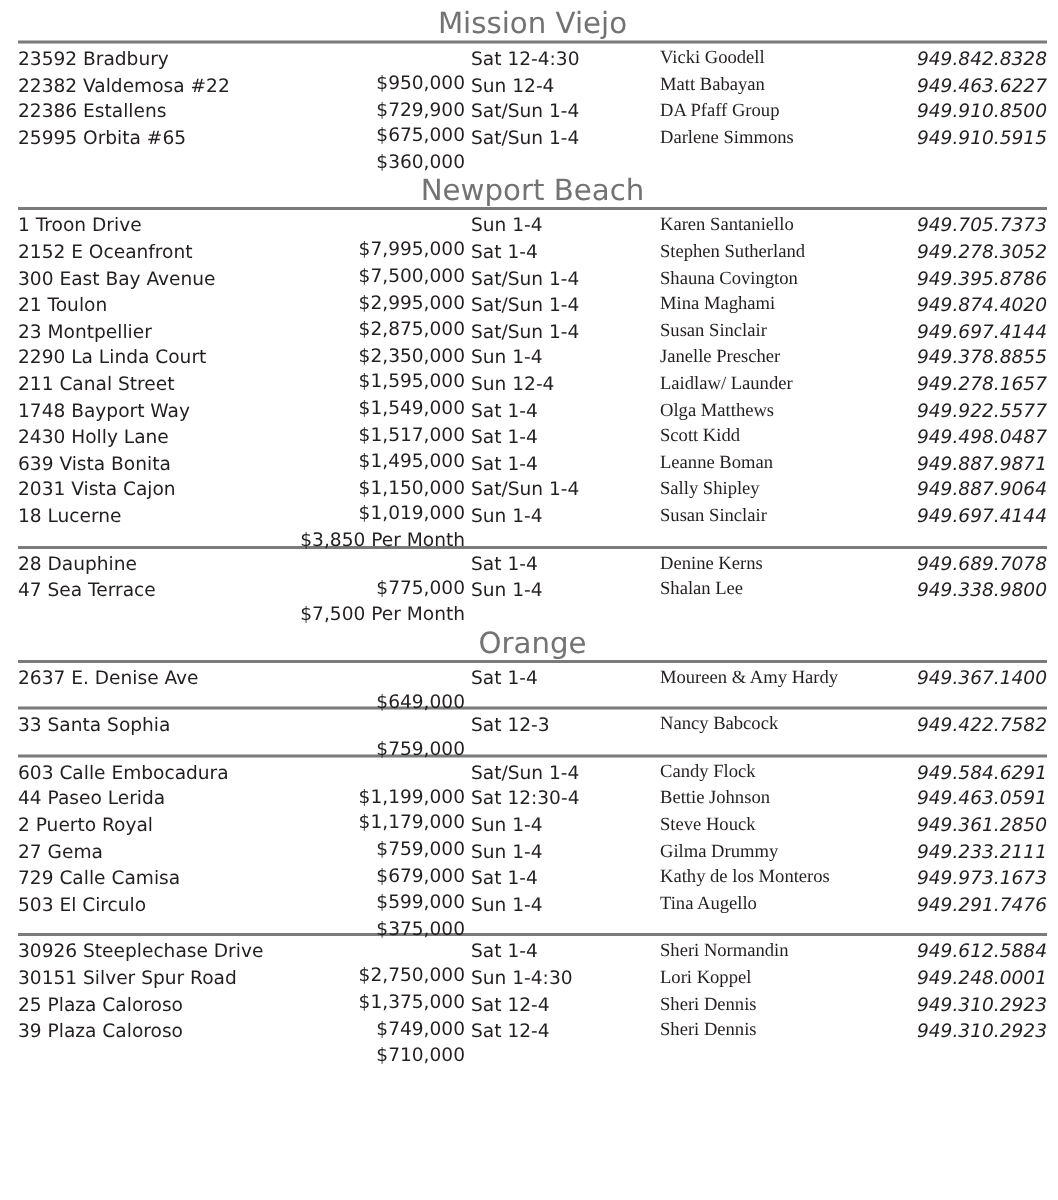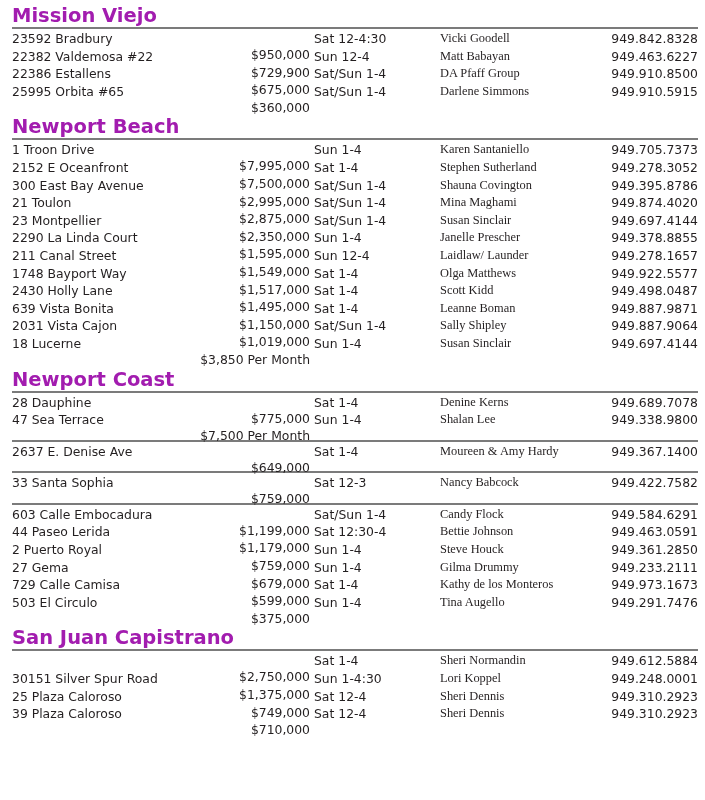--- a/index.html
+++ b/index.html
@@ -21,25 +21,26 @@
       box-sizing: border-box;
     }
     .section {
       width: 686px;
     }
     .section-title {
       font-size: 19.5px;
       line-height: 22px;
       height: 22px;
       letter-spacing: 0px;
-      font-weight: bold;
+      font-weight: normal;
       margin: 0;
       padding-top: 5px;
       white-space: nowrap;
-      color: #a21caf;
+      color: #737373;
+      text-align: center;
     }
     .rule {
       height: 0;
       border-top: 2px solid #7b7b7b;
       margin: 0 0 1px 0;
     }
     .row {
       position: relative;
       height: 17.6px;
       font-size: 12.4px;
@@ -47,21 +48,21 @@
       white-space: nowrap;
     }
     .row span {
       position: absolute;
       top: 0;
     }
     .c-addr { left: 0; }
     .c-price { right: 388px; text-align: right; margin-top: 16px; }
     .c-time { left: 302px; text-align: right; }
     .c-agent { left: 428px; font-family: Liberation Serif, serif; }
-    .c-phone { right: 0; text-align: center; }
+    .c-phone { right: 0; text-align: center; font-style: italic; }
     .gap { height: 11px; }
   </style>
 </head>
 <body>
 
 <div class="page" id="page">
     <div class="section">
       <div class="section-title">Mission Viejo</div>
       <div class="rule"></div>
       <div class="row">
@@ -177,39 +178,39 @@
       <div class="row">
         <span class="c-addr">18 Lucerne</span>
         <span class="c-price">$3,850 Per Month</span>
         <span class="c-time">Sun 1-4</span>
         <span class="c-agent">Susan Sinclair</span>
         <span class="c-phone">949.697.4144</span>
       </div>
       <div class="gap"></div>
     </div>
     <div class="section">
-      <div class="section-title">Newport Coast</div>
       <div class="rule"></div>
       <div class="row">
         <span class="c-addr">28 Dauphine</span>
         <span class="c-price">$775,000</span>
         <span class="c-time">Sat 1-4</span>
         <span class="c-agent">Denine Kerns</span>
         <span class="c-phone">949.689.7078</span>
       </div>
       <div class="row">
         <span class="c-addr">47 Sea Terrace</span>
         <span class="c-price">$7,500 Per Month</span>
         <span class="c-time">Sun 1-4</span>
         <span class="c-agent">Shalan Lee</span>
         <span class="c-phone">949.338.9800</span>
       </div>
       <div class="gap"></div>
     </div>
     <div class="section">
+      <div class="section-title">Orange</div>
       <div class="rule"></div>
       <div class="row">
         <span class="c-addr">2637 E. Denise Ave</span>
         <span class="c-price">$649,000</span>
         <span class="c-time">Sat 1-4</span>
         <span class="c-agent">Moureen &amp; Amy Hardy</span>
         <span class="c-phone">949.367.1400</span>
       </div>
       <div class="gap"></div>
     </div>
@@ -264,23 +265,23 @@
       <div class="row">
         <span class="c-addr">503 El Circulo</span>
         <span class="c-price">$375,000</span>
         <span class="c-time">Sun 1-4</span>
         <span class="c-agent">Tina Augello</span>
         <span class="c-phone">949.291.7476</span>
       </div>
       <div class="gap"></div>
     </div>
     <div class="section">
-      <div class="section-title">San Juan Capistrano</div>
-      <div class="rule"></div>
-      <div class="row">
+      <div class="rule"></div>
+      <div class="row">
+        <span class="c-addr">30926 Steeplechase Drive</span>
         <span class="c-price">$2,750,000</span>
         <span class="c-time">Sat 1-4</span>
         <span class="c-agent">Sheri Normandin</span>
         <span class="c-phone">949.612.5884</span>
       </div>
       <div class="row">
         <span class="c-addr">30151 Silver Spur Road</span>
         <span class="c-price">$1,375,000</span>
         <span class="c-time">Sun 1-4:30</span>
         <span class="c-agent">Lori Koppel</span>

